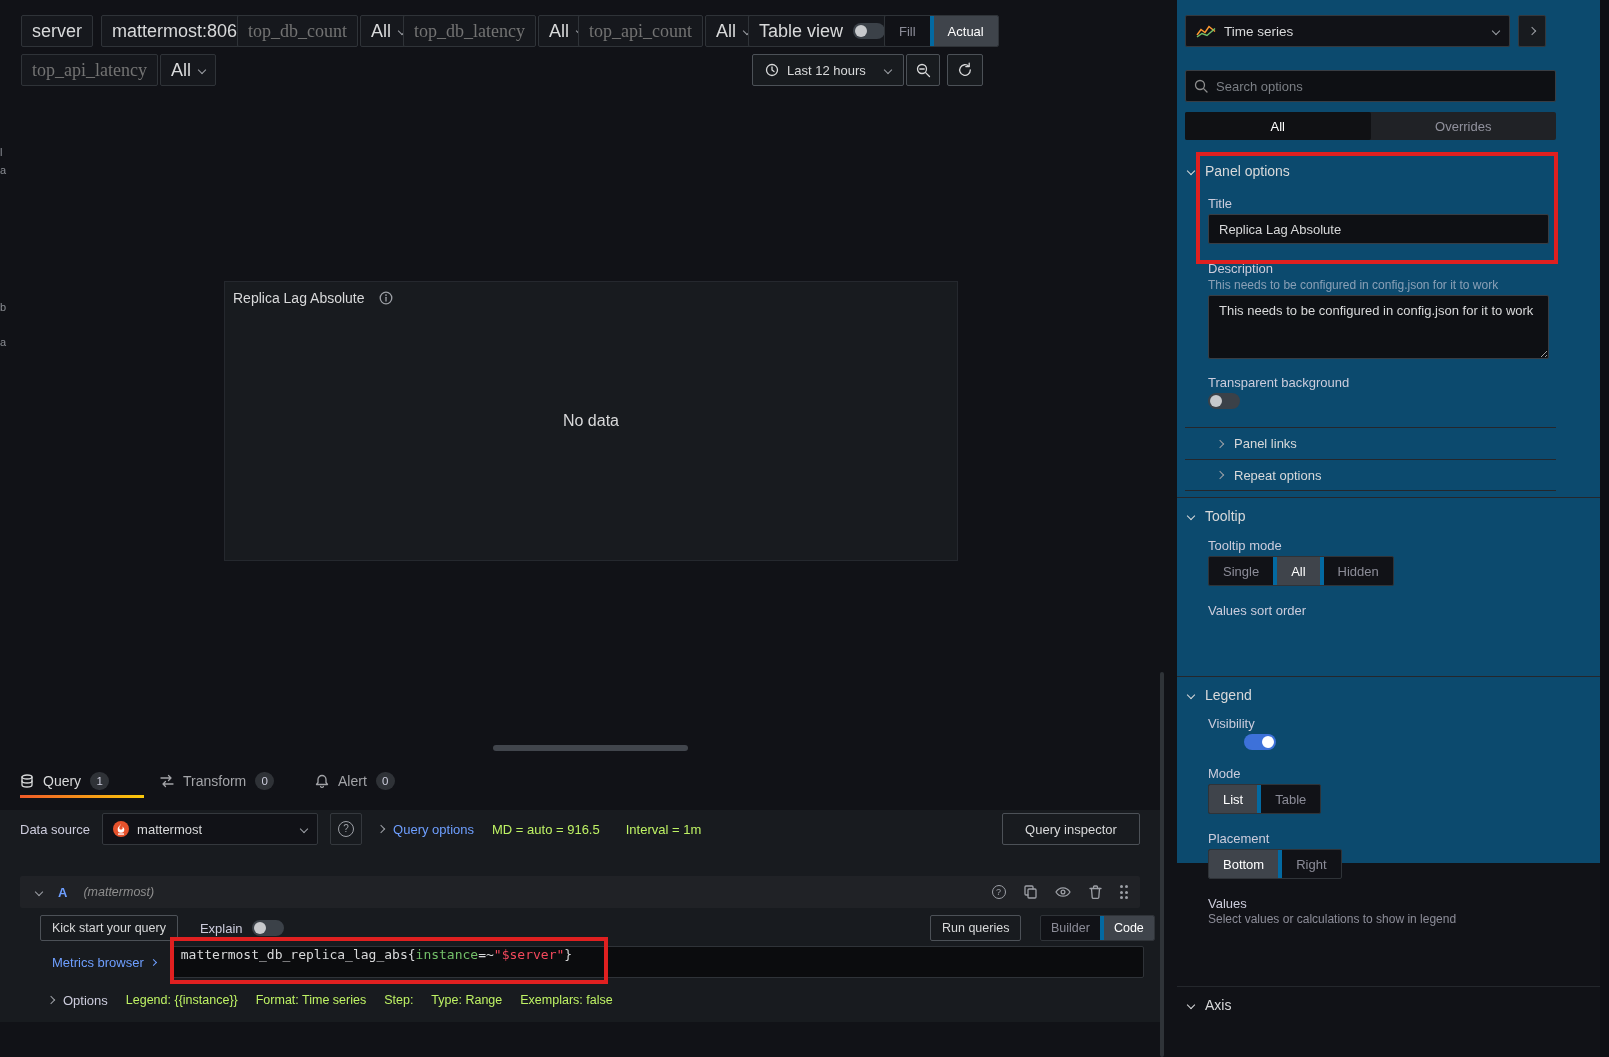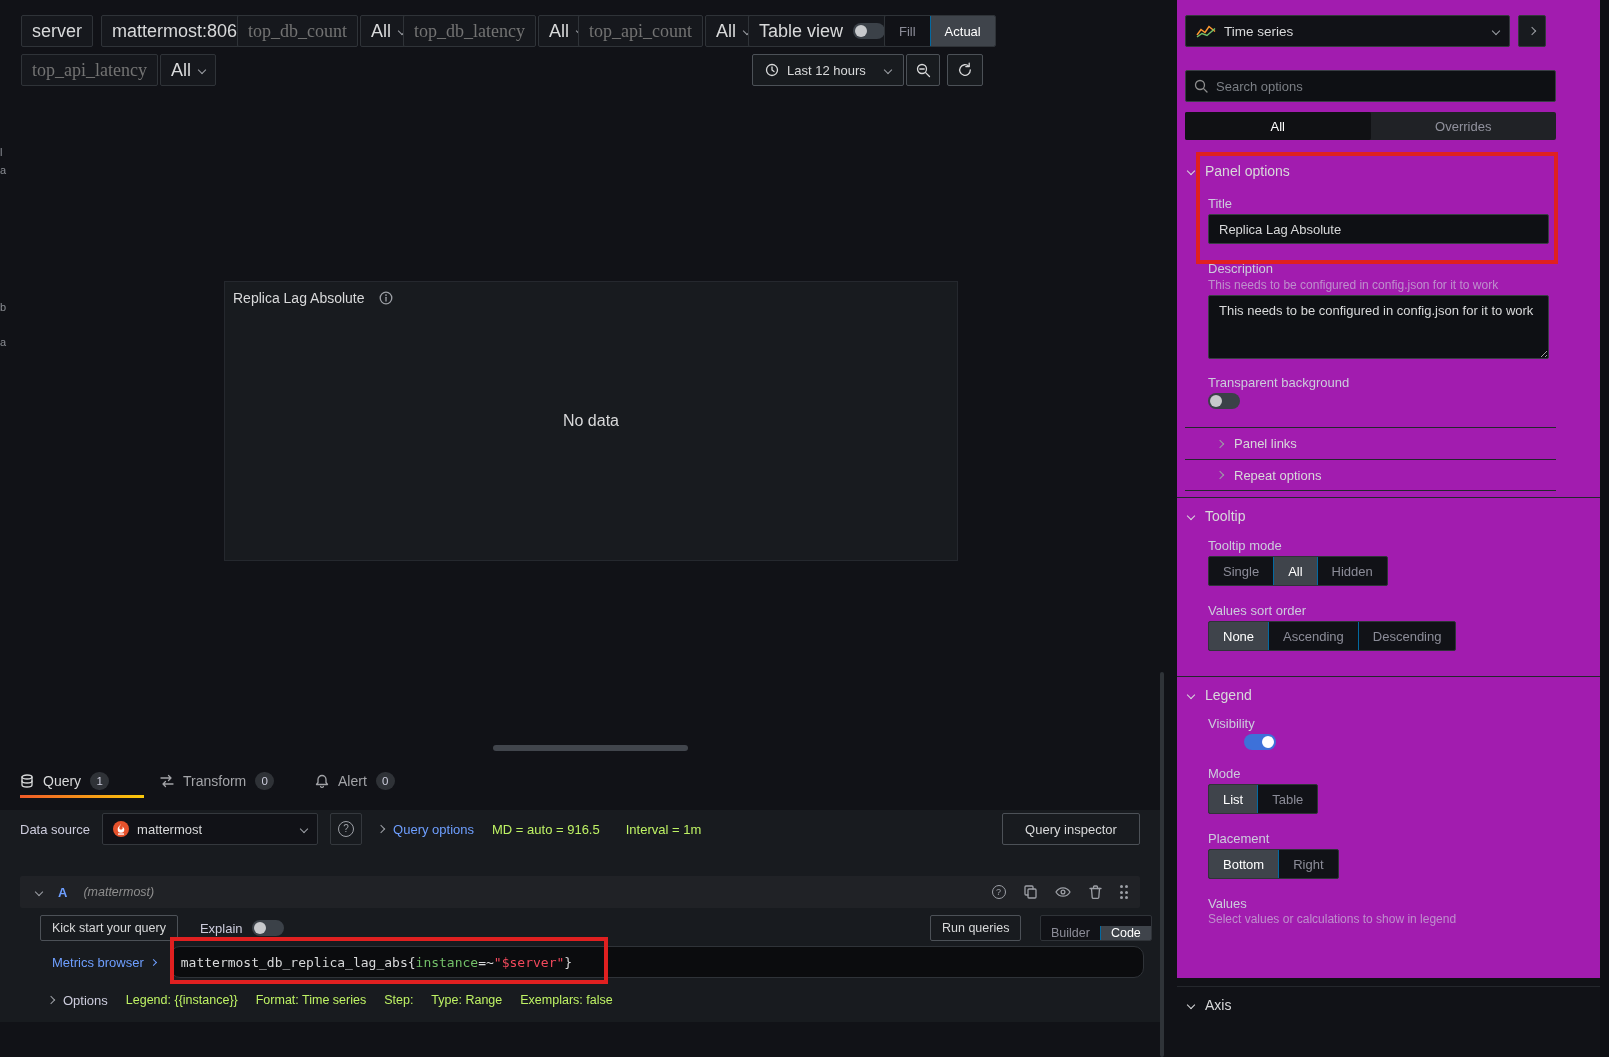--- a/index.html
+++ b/index.html
@@ -12,24 +12,24 @@
   .cv { display:inline-block; width:6px; height:6px; border-right:1.5px solid #9da0a6; border-bottom:1.5px solid #9da0a6; transform:rotate(45deg); flex:none; }
   .cv.r { transform:rotate(-45deg); }
   .cv.lt { border-color:#d8d9da; }
 
   
   .vargroup { display:flex; gap:2px; }
   .vbox { height:32px; display:flex; align-items:center; gap:8px; padding:0 10px; background:#16181d; border:1px solid #2f3338; border-radius:2px; font-size:18px; color:#d8d9da; white-space:nowrap; }
   .vlabel { color:#737373;font-family:Liberation Serif, serif; }
 
   .seg { display:inline-flex; height:32px; background:#111217; border:1px solid #2f3338; border-radius:2px; overflow:hidden; }
-  .seg > span { display:flex; align-items:center; padding:0 14px; color:rgba(204,204,220,.65); border-right:1px solid #0369a1; white-space:nowrap; }
+  .seg > span { display:flex; align-items:center; padding:0 14px; color:rgba(204,204,220,.65); border-right:4px solid #0369a1; white-space:nowrap; }
   .seg > span:last-child { border-right:none; }
   .seg > span.sel { background:#3f444b; color:#fff; }
-  .seg.sm { height:26px; font-size:12.5px;align-items:flex-end; }
+  .seg.sm { height:26px; font-size:12.5px; }
   .seg.sm > span { padding:0 10px; }
   .seg.h30 { height:30px; }
 
   .btn { height:32px; display:inline-flex; align-items:center; gap:8px; padding:0 12px; background:#181b1f; border:1px solid #4c5157; border-radius:2px; color:#d8d9da; font-size:13px; white-space:nowrap; }
   .btn.sm { height:26px; font-size:12.5px; padding:0 11px; }
 
   .toggle { display:inline-block; width:32px; height:16px; border-radius:9px; background:#3b4148; position:relative; flex:none; }
   .toggle::after { content:""; position:absolute; width:12px; height:12px; border-radius:50%; background:#c7c9cc; top:2px; left:2px; }
   .toggle.on { background:#3d71d9; }
   .toggle.on::after { left:auto; right:2px; background:#fff; }
@@ -67,30 +67,30 @@
   .refid { color:#6e9fff; font-weight:700; font-size:13px; }
   .dsname { color:#8e8e8e; font-style:italic; font-size:12.5px; }
   .rowA-icons { margin-left:auto; display:flex; gap:18px; align-items:center; padding-right:12px; color:#9da0a6; }
 
   .icon-btn { width:32px; height:32px; border:1px solid #34383d; border-radius:2px; display:flex; align-items:center; justify-content:center; background:#181b1f; flex:none; }
   .circ { width:16px; height:16px; border:1.3px solid #9da0a6; border-radius:50%; font-size:10px; line-height:1; display:inline-flex; align-items:center; justify-content:center; color:#9da0a6; flex:none; }
   .circ.sm { width:14px; height:14px; font-size:9px; }
 
   .metrics-browser { height:32px; display:flex; align-items:center; gap:7px; padding:0 14px 0 12px; color:#6e9fff; font-size:13px; }
   .metrics-browser .cv { border-color:#6e9fff; width:5px; height:5px; }
-  .code-box { flex:1; height:32px; background:#0b0c0e; border:1px solid #2f3338; border-radius:10px; display:flex; align-items:center; padding:0 10px; font-family:"DejaVu Sans Mono", monospace; font-size:13px; white-space:pre; }
+  .code-box { flex:1; height:32px; background:#0b0c0e; border:1px solid #2f3338; border-radius:2px; display:flex; padding:0 10px; font-family:"DejaVu Sans Mono", monospace; font-size:13px; white-space:pre; }
   .tok-metric, .tok-brace, .tok-op { color:#d8d9da; }
   .tok-label { color:#73bf69; }
   .tok-str { color:#f2495c; }
 
   .grip { display:grid; grid-template-columns:3px 3px; gap:2.5px; }
   .grip i { width:3px; height:3px; border-radius:50%; background:#9da0a6; }
 
   
-  .sidebar { position:absolute; left:1177px; top:0; width:432px; height:978px; background:#a21caf; }
+  .sidebar { position:absolute; left:1177px; top:0; width:432px; height:863px; background:#0c4a6e; }
   .sec-h { display:flex; align-items:center; gap:11px; font-size:14px; font-weight:500; color:#d8d9da; height:22px; }
   .side-row { position:absolute; left:8px; width:371px; height:32px; border-top:1px solid #24272c; display:flex; align-items:center; gap:11px; padding-left:32px; font-size:13px; color:#d8d9da; }
   .sec-div { position:absolute; left:0; width:432px; border-top:1px solid #24272c; }
   .optab { position:absolute; left:8px; width:371px; height:28px; background:#202226; border-radius:2px; display:flex; font-size:13px; }
   .optab > span { flex:1; display:flex; align-items:center; justify-content:center; color:rgba(204,204,220,.65); border-radius:2px; }
   .optab > span.sel { background:#101114; color:#fff; }
 
   svg.ic :where(path,circle,ellipse,line,polyline,rect) { stroke:currentColor; fill:none; stroke-width:1.3; stroke-linecap:round; stroke-linejoin:round; }
   svg.ic .fill { fill:currentColor; stroke:none; }
 
@@ -391,25 +391,20 @@
       <i class="cv lt"></i>
       <span>Tooltip</span>
     </div>
     <span class="abs lbl" style="left:31px;top:538px">Tooltip mode</span>
     <div class="abs seg h30" style="left:31px;top:556px">
       <span>Single</span>
       <span class="sel">All</span>
       <span>Hidden</span>
     </div>
     <span class="abs lbl" style="left:31px;top:603px">Values sort order</span>
-    <div class="abs seg h30" style="left:31px;top:621px">
-      <span class="sel">None</span>
-      <span>Ascending</span>
-      <span>Descending</span>
-    </div>
 
     <div class="sec-div" style="top:676px"></div>
 
     
     <div class="abs sec-h" style="left:11px;top:684px">
       <i class="cv lt"></i>
       <span>Legend</span>
     </div>
     <span class="abs lbl" style="left:31px;top:716px">Visibility</span>
     <span class="abs toggle on" style="left:31px;top:734px"></span>

